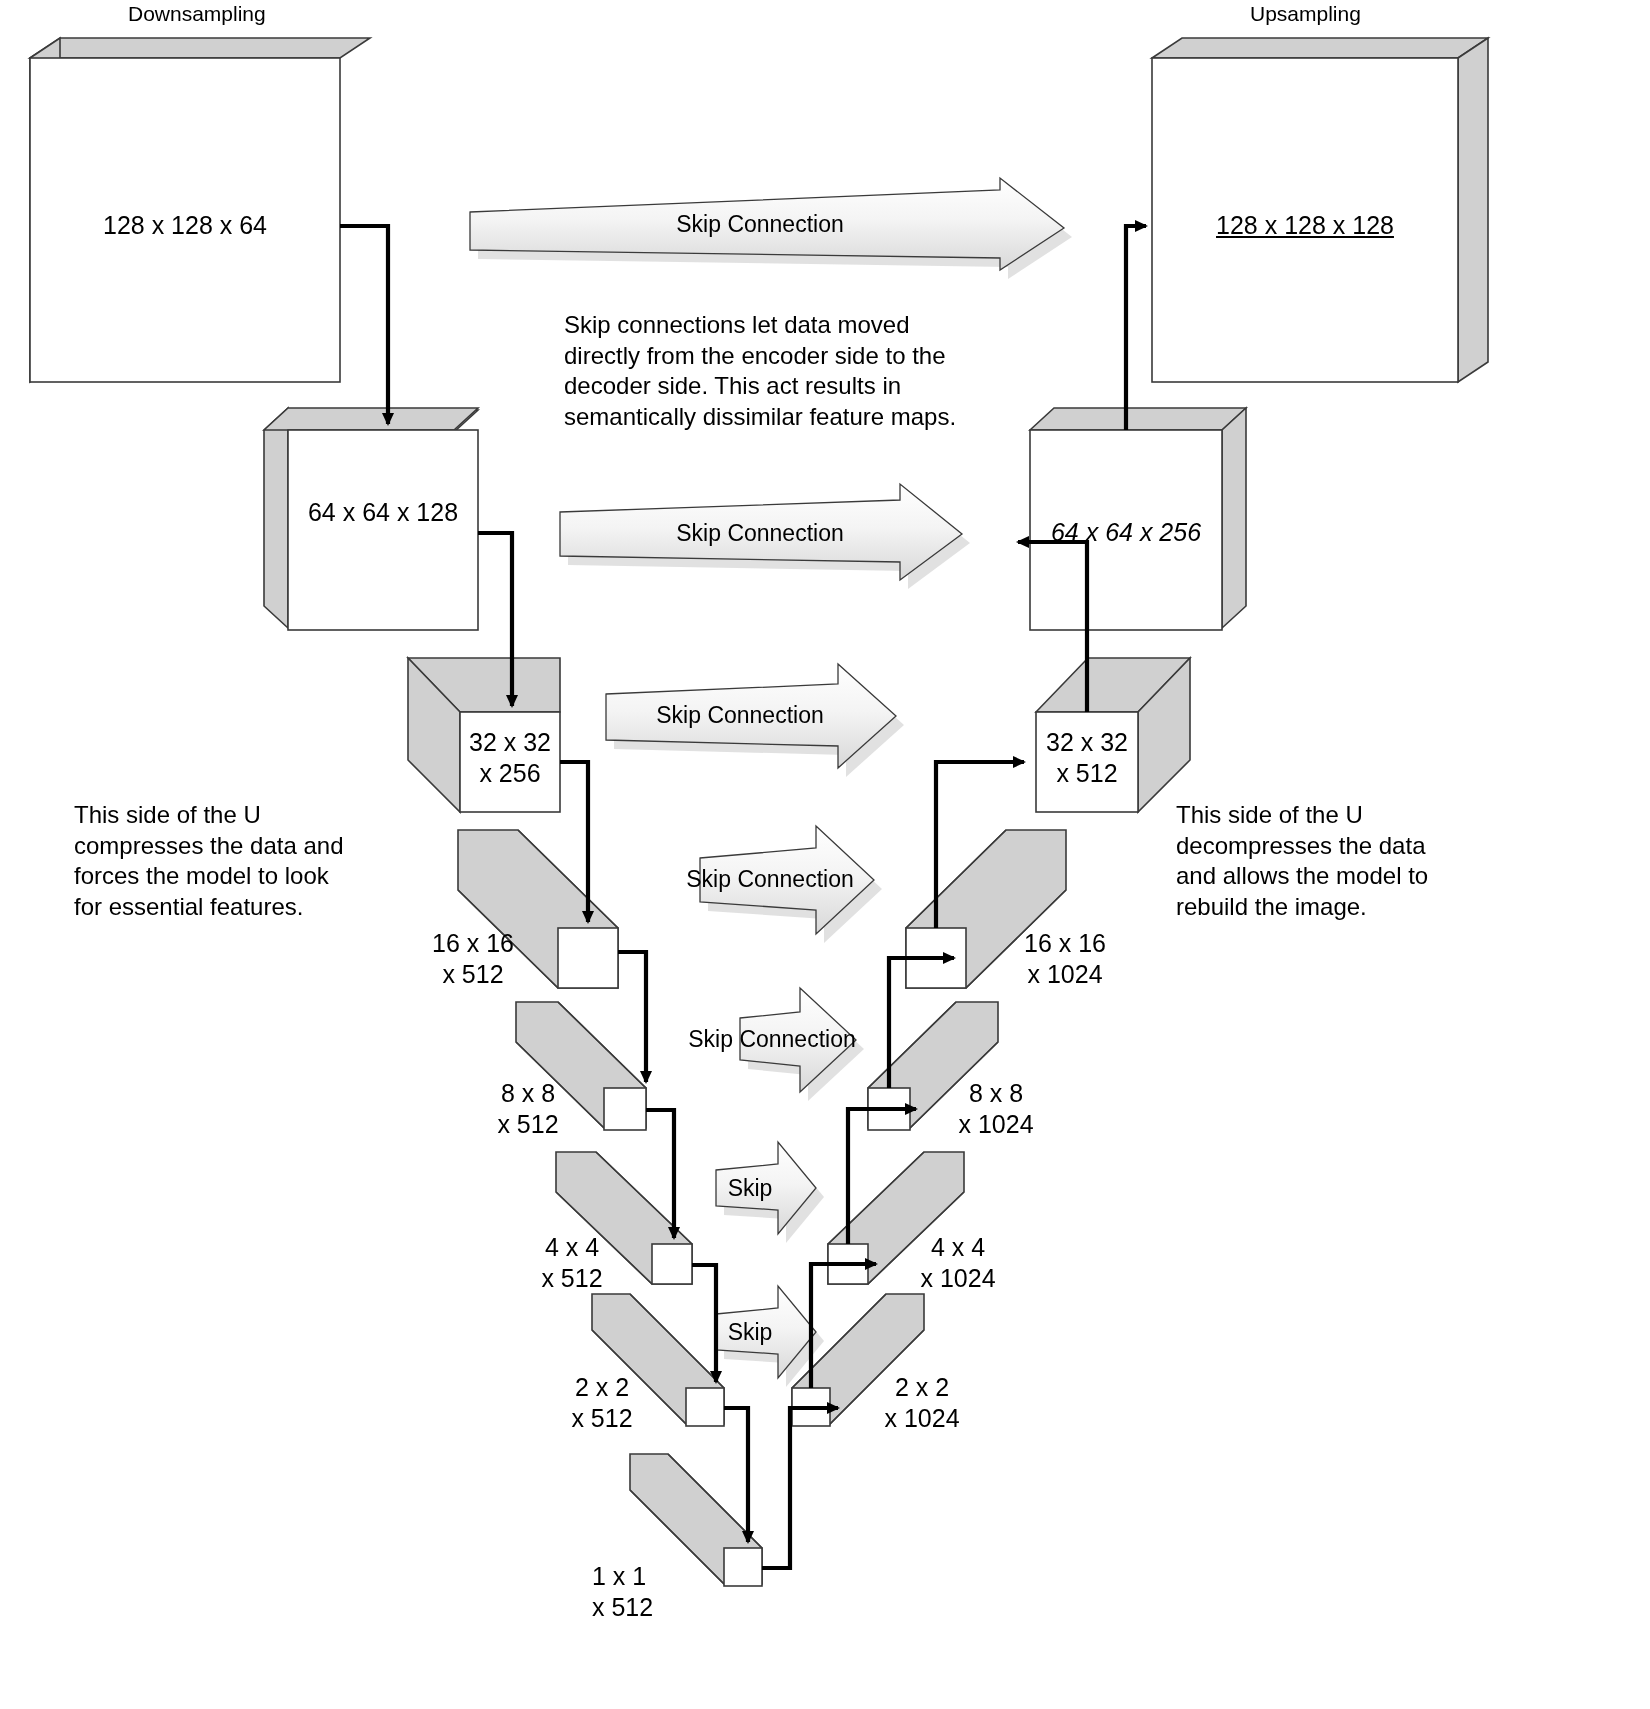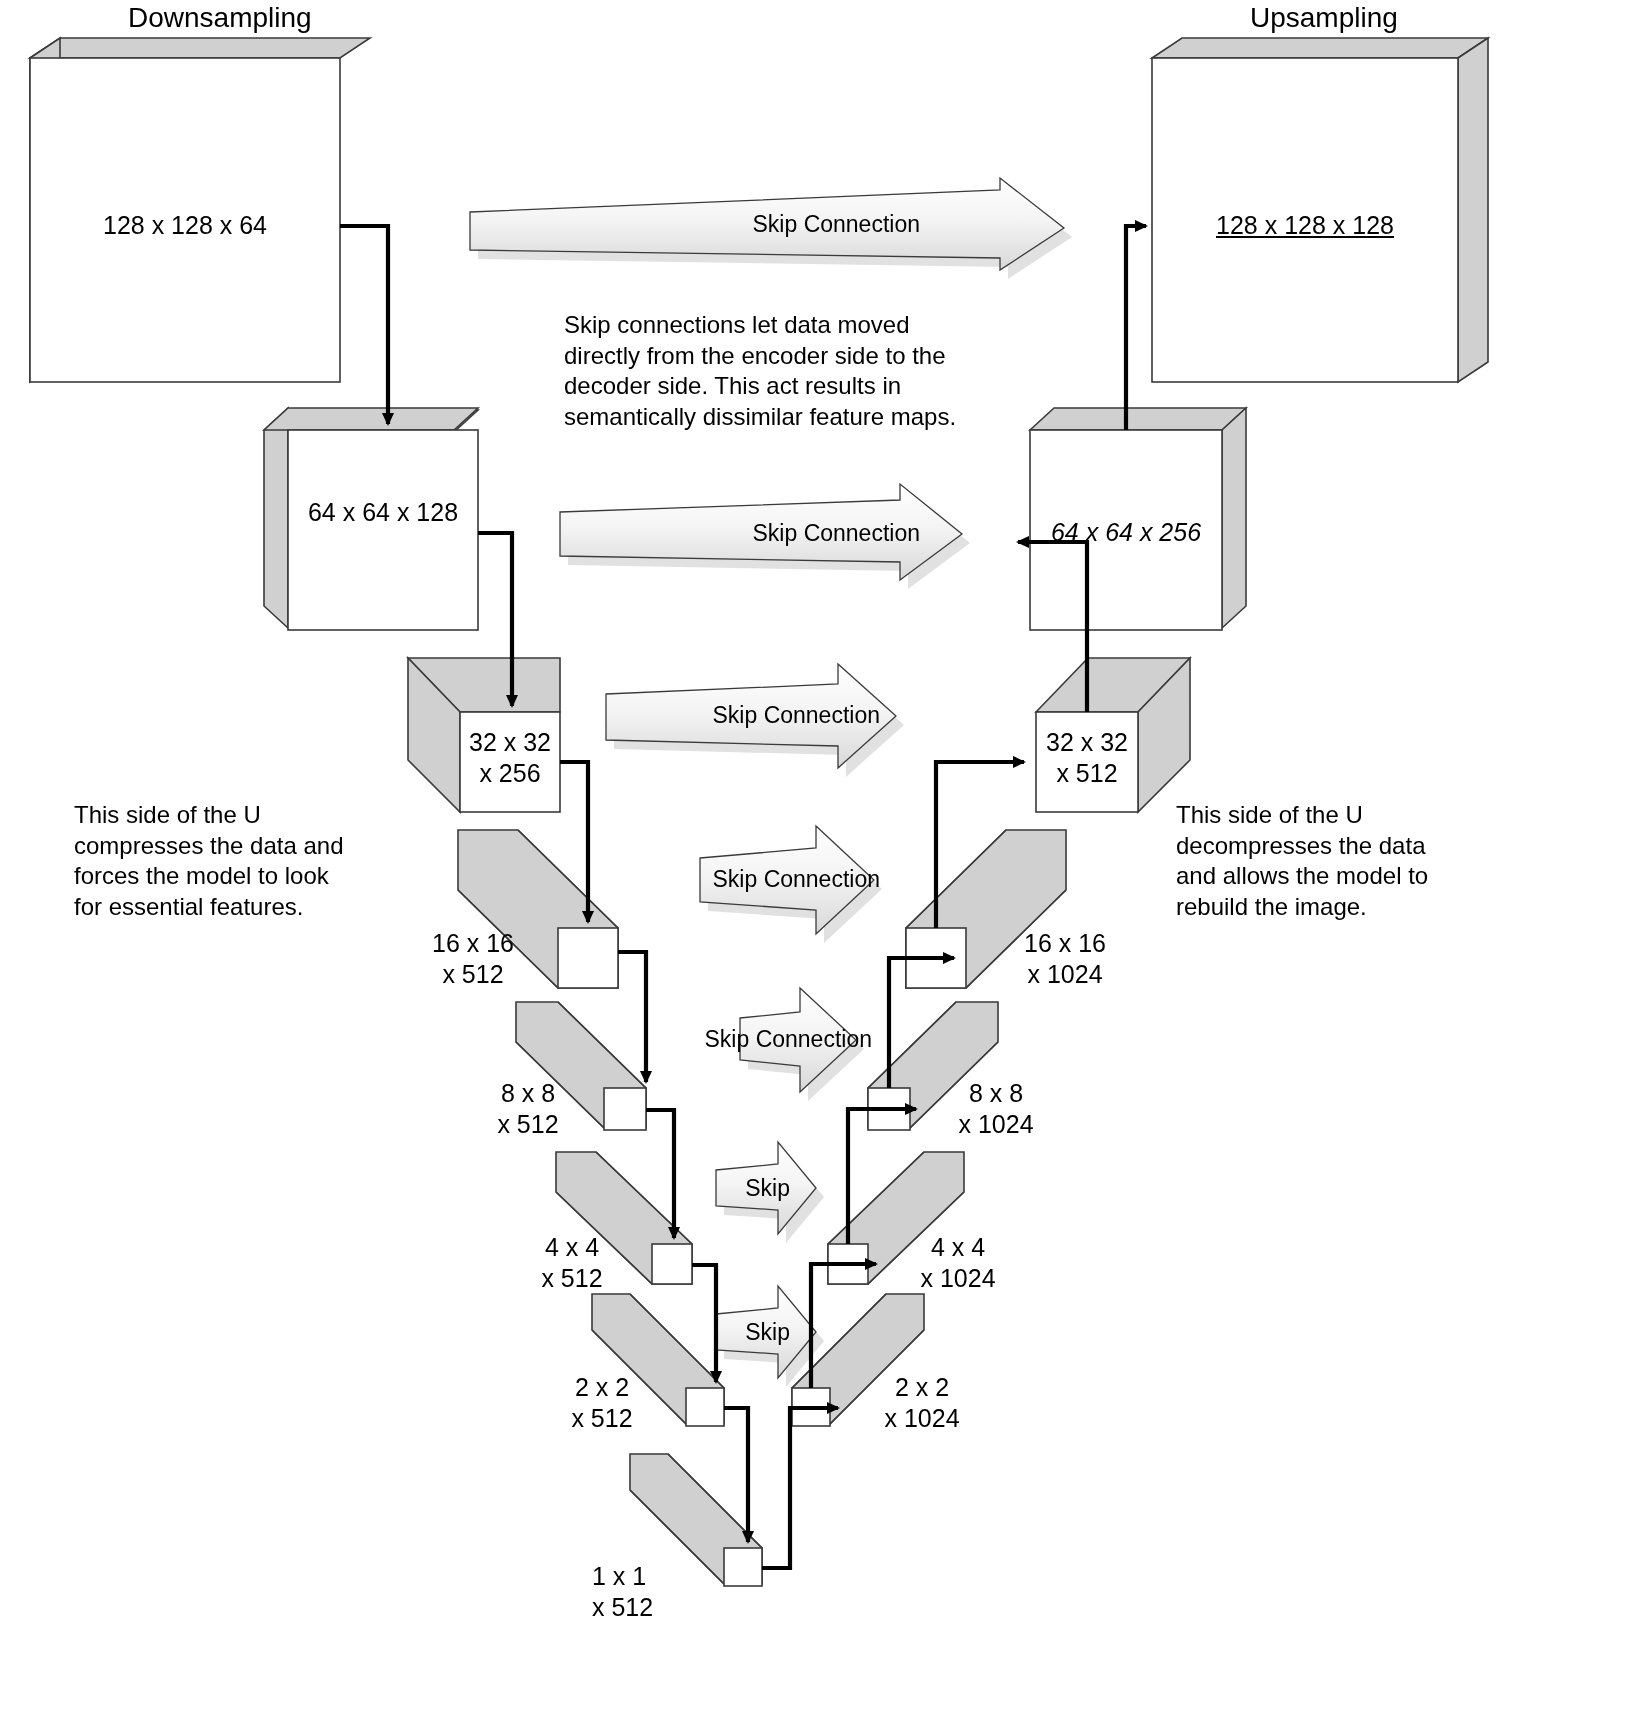--- a/index.html
+++ b/index.html
@@ -19,21 +19,21 @@
     background: #ffffff;
   }
   #svg-layer {
     position: absolute;
     left: 0; top: 0;
     width: 1650px;
     height: 1709px;
   }
   .hdr {
     position: absolute;
-    font-size: 28px;
+    font-size: 21px;
     color: #000;
     white-space: nowrap;
   }
   .blk-label {
     position: absolute;
     font-size: 25px;
     text-align: center;
     white-space: nowrap;
     line-height: 1.22;
   }
@@ -47,21 +47,21 @@
   .note {
     position: absolute;
     font-size: 24px;
     line-height: 1.28;
     text-align: left;
     white-space: pre-line;
   }
   .skip-label {
     position: absolute;
     font-size: 23px;
-    text-align: right;
+    text-align: center;
     white-space: nowrap;
   }
 </style>
 </head>
 <body>
 
 <div id="canvas">
 
   <svg id="svg-layer" viewBox="0 0 1650 1709" xmlns="http://www.w3.org/2000/svg">
     <defs>

